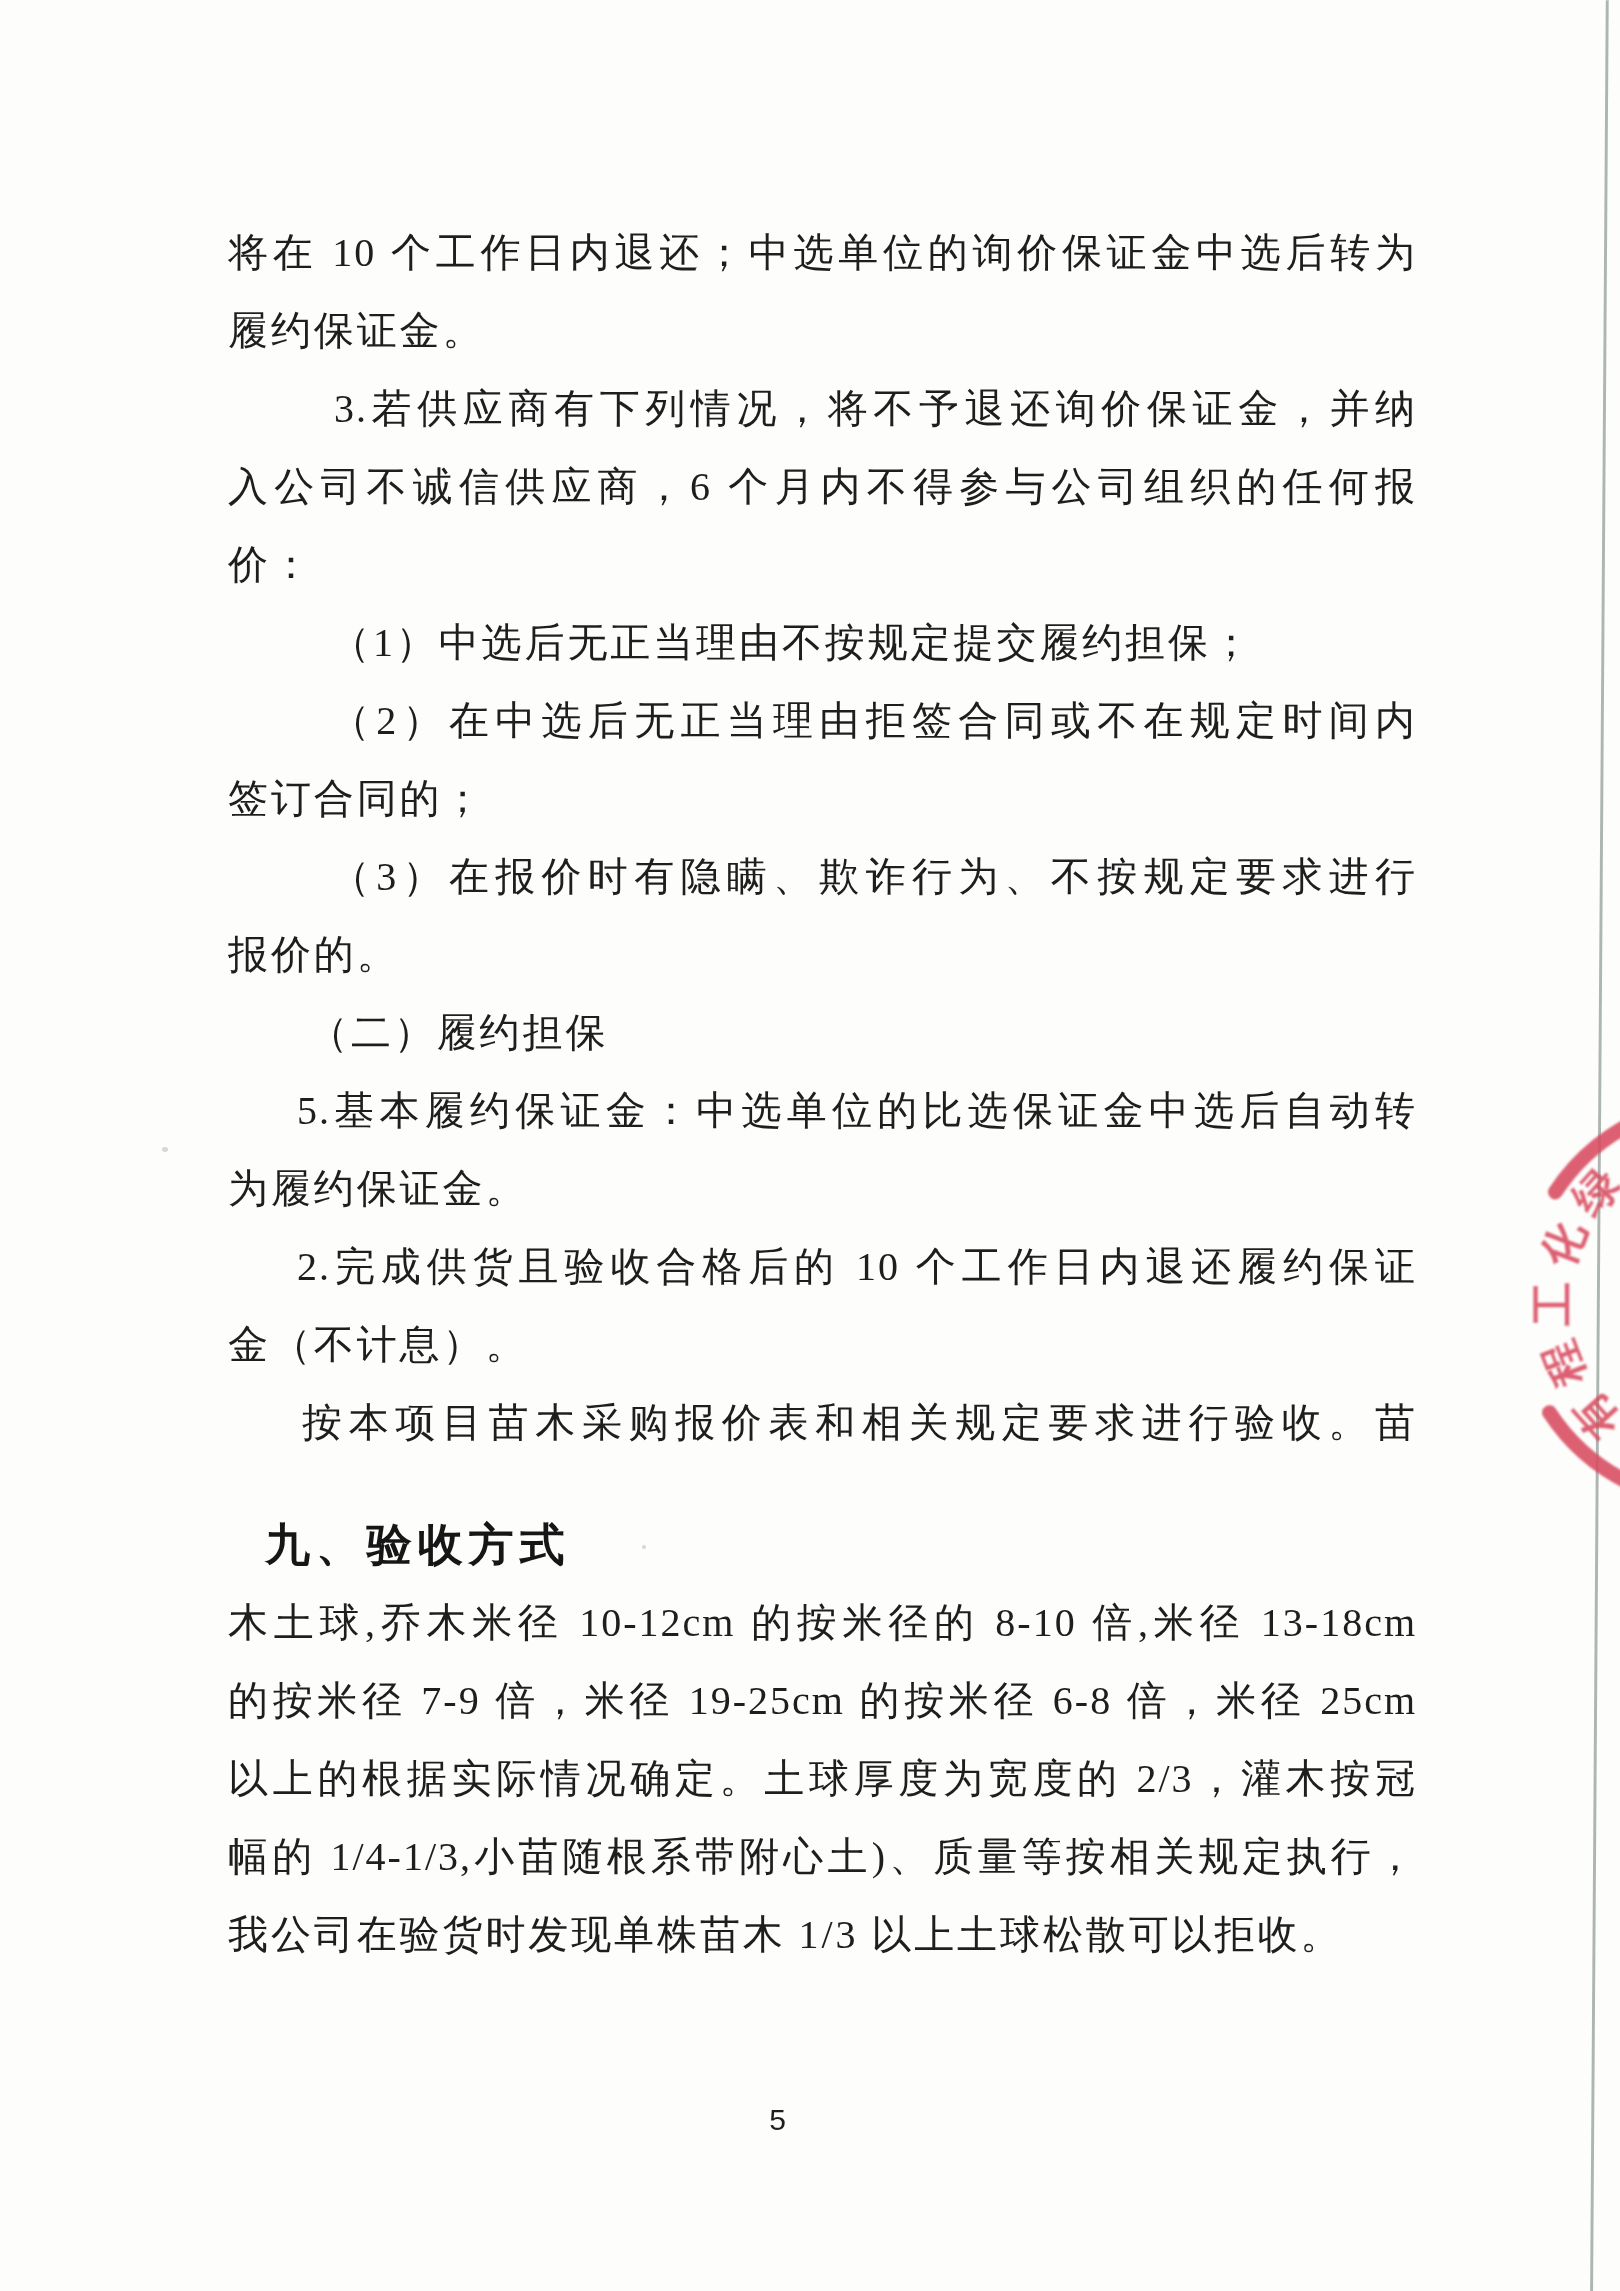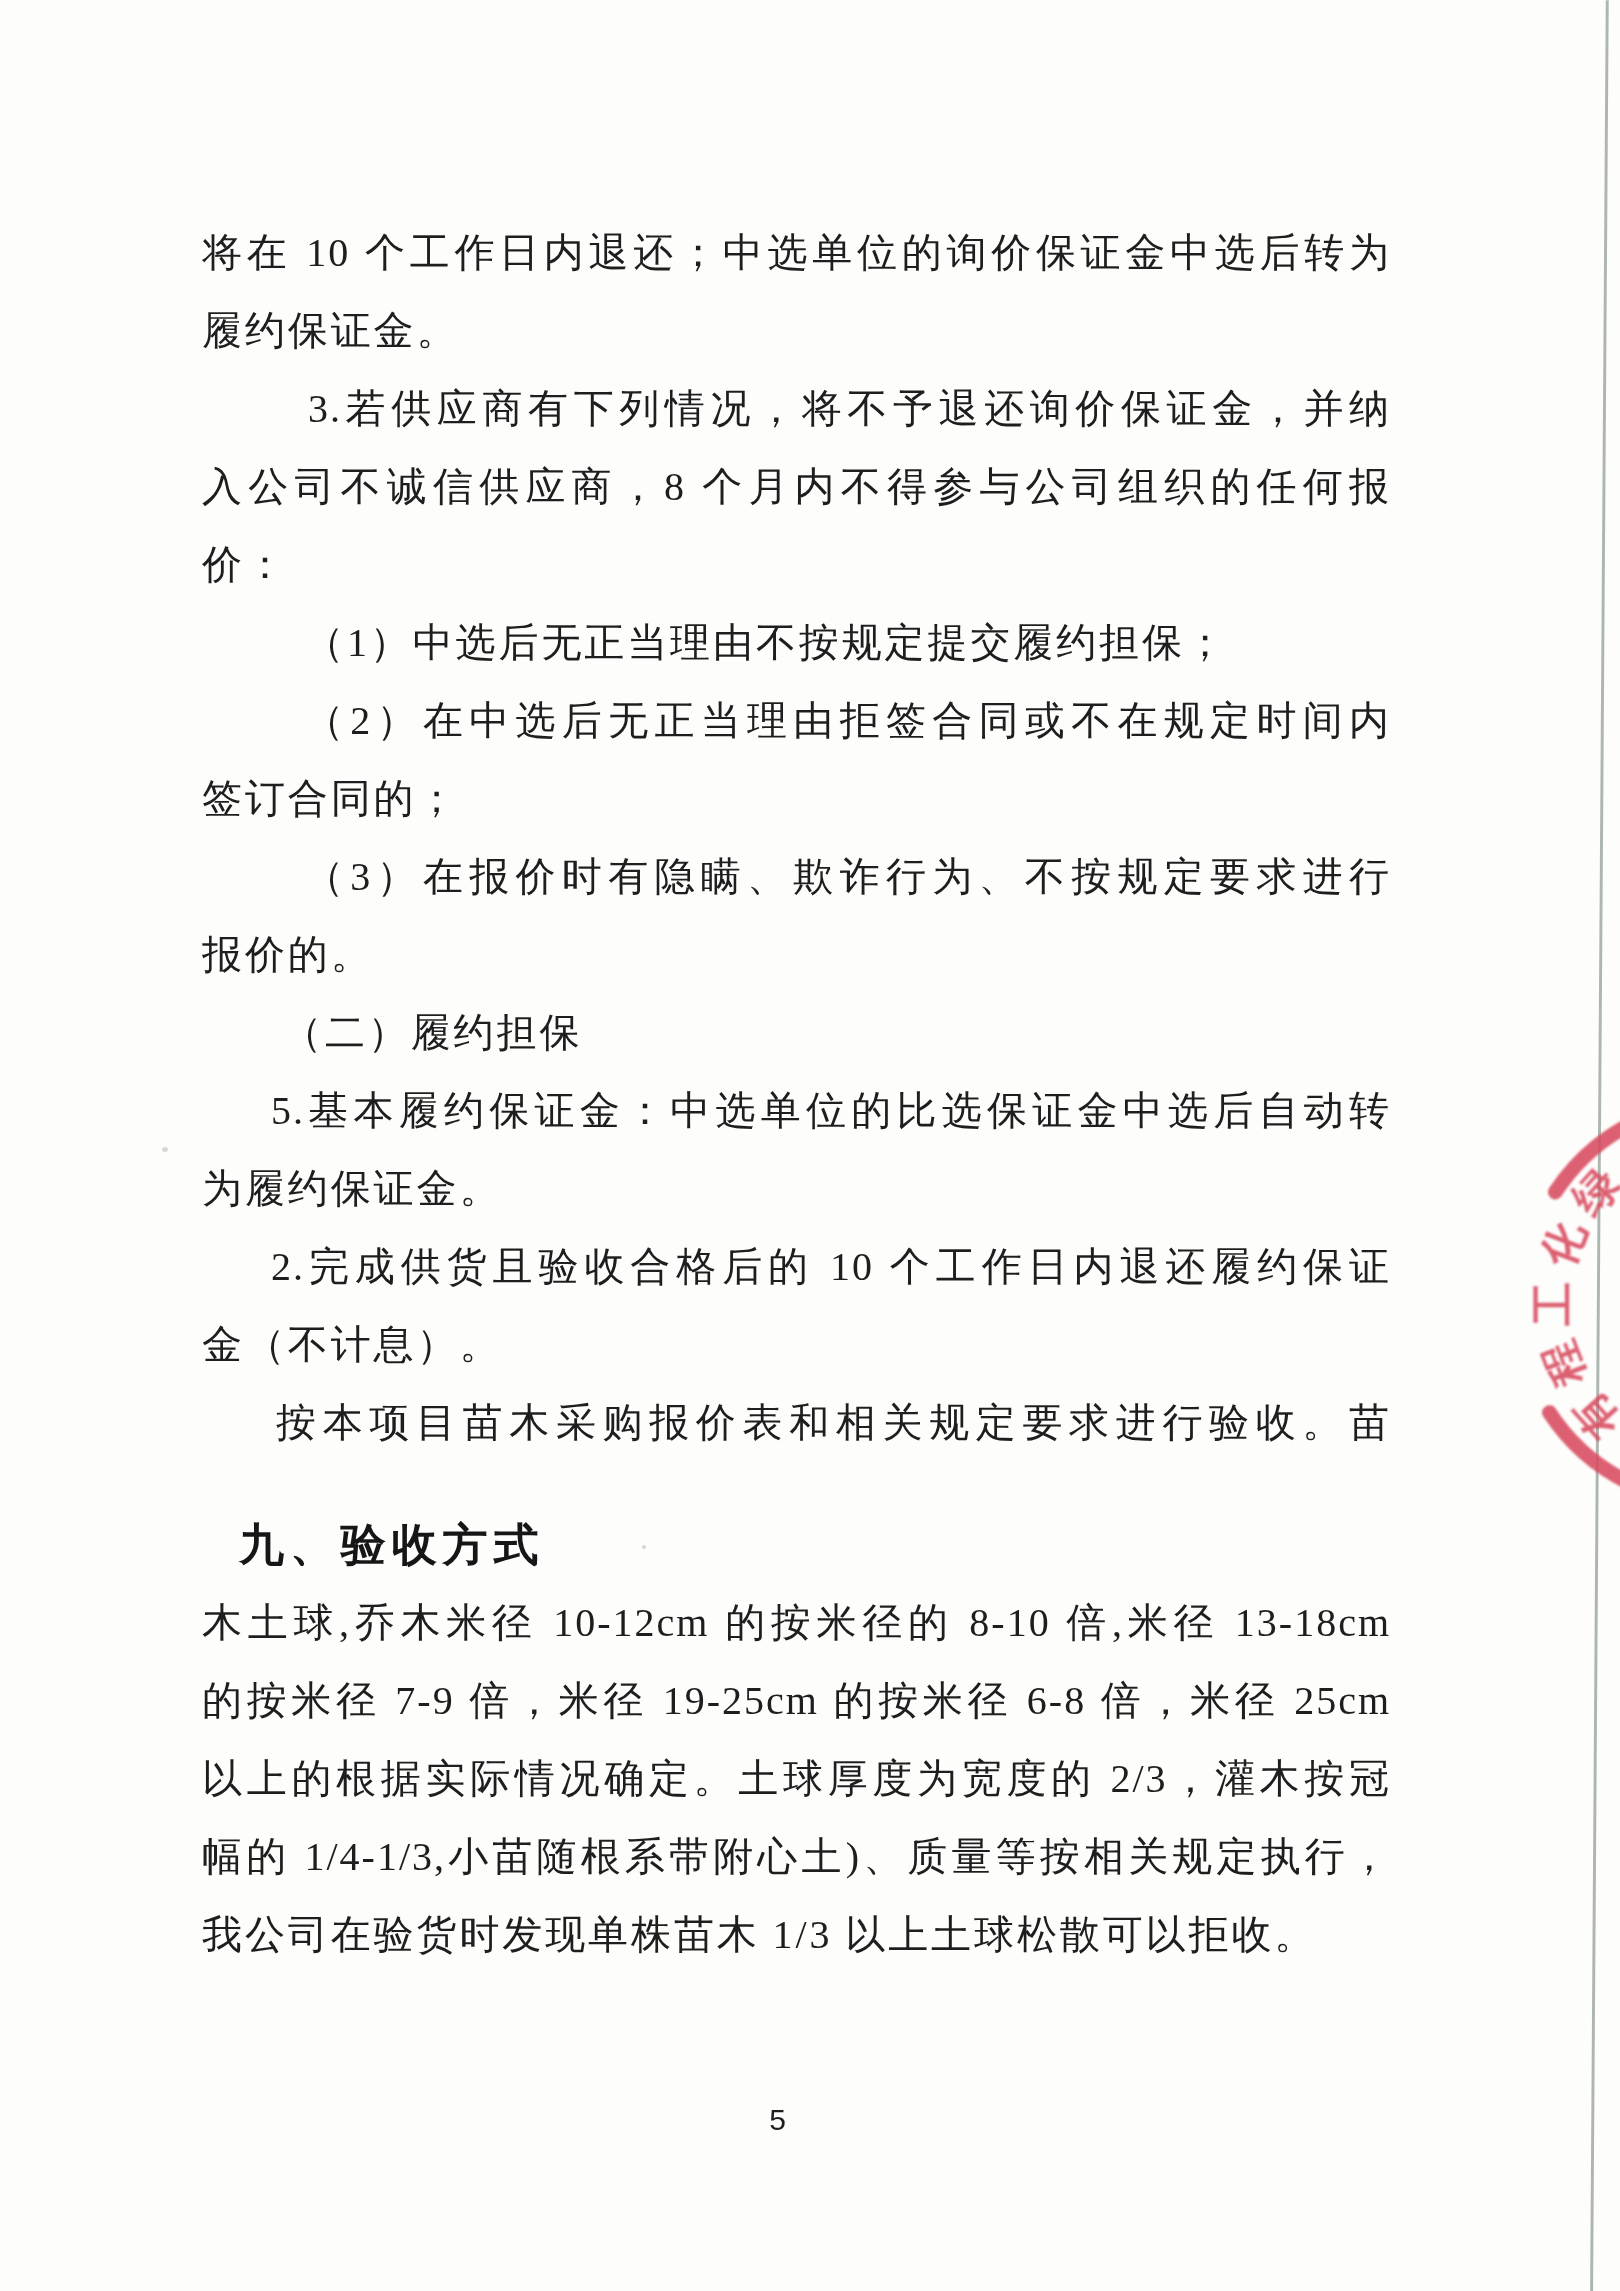--- a/index.html
+++ b/index.html
@@ -7,21 +7,21 @@
     position: relative;
     width: 1620px;
     height: 2292px;
     margin: 0 auto;
     background: #fdfdfc;
     overflow: hidden;
     font-family: "Liberation Serif", "DejaVu Serif", serif;
   }
   .content {
     position: absolute;
-    left: 202px;
+    left: 228px;
     top: 214px;
     width: 1189px;
   }
   .line {
     box-sizing: border-box;
     width: 100%;
     height: 78px;
     line-height: 78px;
     font-size: 40px;
     letter-spacing: 2.9px;
@@ -82,21 +82,21 @@
 </style>
 </head>
 <body>
 
 <div class="page">
 
   <div class="content">
     <div class="line just">将在 10 个工作日内退还；中选单位的询价保证金中选后转为</div>
     <div class="line">履约保证金。</div>
     <div class="line ind-num just">3.若供应商有下列情况，将不予退还询价保证金，并纳</div>
-    <div class="line just">入公司不诚信供应商，8 个月内不得参与公司组织的任何报</div>
+    <div class="line just">入公司不诚信供应商，6 个月内不得参与公司组织的任何报</div>
     <div class="line">价：</div>
     <div class="line ind-paren">（1）中选后无正当理由不按规定提交履约担保；</div>
     <div class="line ind-paren just">（2）在中选后无正当理由拒签合同或不在规定时间内</div>
     <div class="line">签订合同的；</div>
     <div class="line ind-paren just">（3）在报价时有隐瞒、欺诈行为、不按规定要求进行</div>
     <div class="line">报价的。</div>
     <div class="line ind-sub">（二）履约担保</div>
     <div class="line ind-one just">5.基本履约保证金：中选单位的比选保证金中选后自动转</div>
     <div class="line">为履约保证金。</div>
     <div class="line ind-one just">2.完成供货且验收合格后的 10 个工作日内退还履约保证</div>

